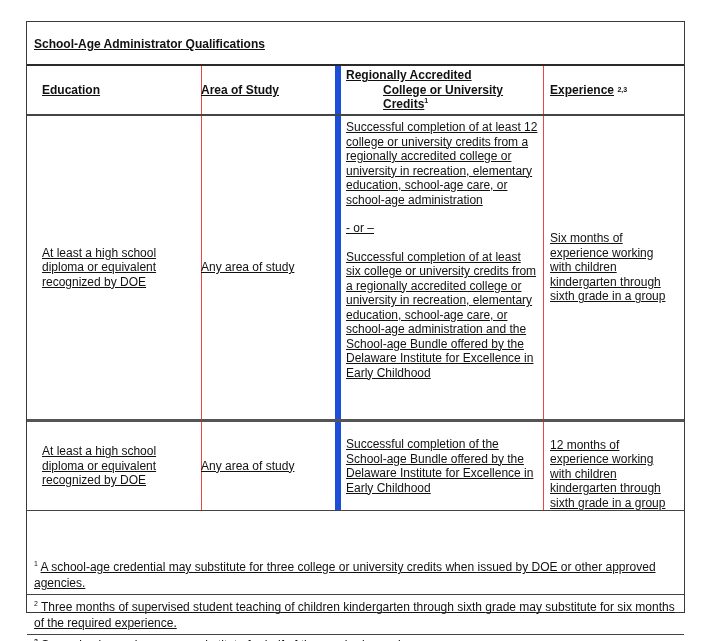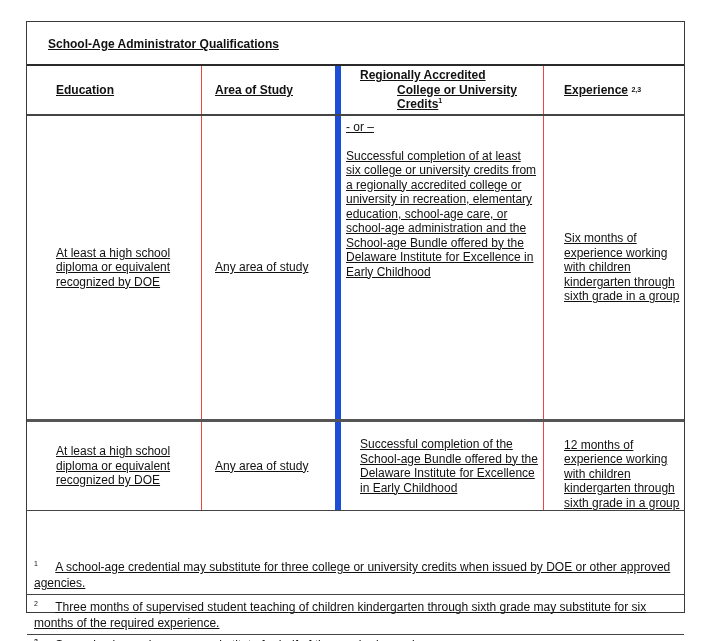--- a/index.html
+++ b/index.html
@@ -1,20 +1,20 @@
 <!DOCTYPE html>
 <html><head>
 <meta charset="utf-8">
 <style>
   html, body { margin: 0; padding: 0; background: #ffffff; }
   body {
     width: 702px; height: 641px; position: relative; overflow: hidden;
     font-family: "Liberation Sans", sans-serif; color: #111111; font-size: 12px;
   }
-  .u { text-decoration: underline; text-underline-offset: 1px; margin-left: 14px; }
+  .u { text-decoration: underline; text-underline-offset: 1px; }
   .frame {
     position: absolute; left: 26px; top: 21px; width: 659px; height: 592px;
     border: 1px solid #3a3a3a; box-sizing: border-box;
   }
   .title-row {
     position: absolute; left: 0; top: 0; width: 657px; height: 44px;
     border-bottom: 2px solid #2a2a2a; box-sizing: border-box;
   }
   .title {
     position: absolute; left: 7px; top: 15px; font-weight: bold; font-size: 12px;
@@ -81,20 +81,21 @@
 
     <div class="row r1">
       <div class="cell c1">
         <span class="u" style="width:140px;">At least a high school diploma or equivalent recognized by DOE</span>
       </div>
       <div class="cell c2">
         <span class="u">Any area of study</span>
       </div>
       <div class="cell c3" style="align-items:flex-start;padding-top:4px;">
         <div class="stack" style="width:192px;">
+          <p class="u">Successful completion of at least 12 college or university credits from a regionally accredited college or university in recreation, elementary education, school-age care, or school-age administration</p>
           <p class="u">- or –</p>
           <p class="u">Successful completion of at least six college or university credits from a regionally accredited college or university in recreation, elementary education, school-age care, or school-age administration and the School-age Bundle offered by the Delaware Institute for Excellence in Early Childhood</p>
         </div>
       </div>
       <div class="cell c4">
         <span class="u" style="width:128px;">Six months of experience working with children kindergarten through sixth grade in a group</span>
       </div>
     </div>
 
     <div class="row r2">

